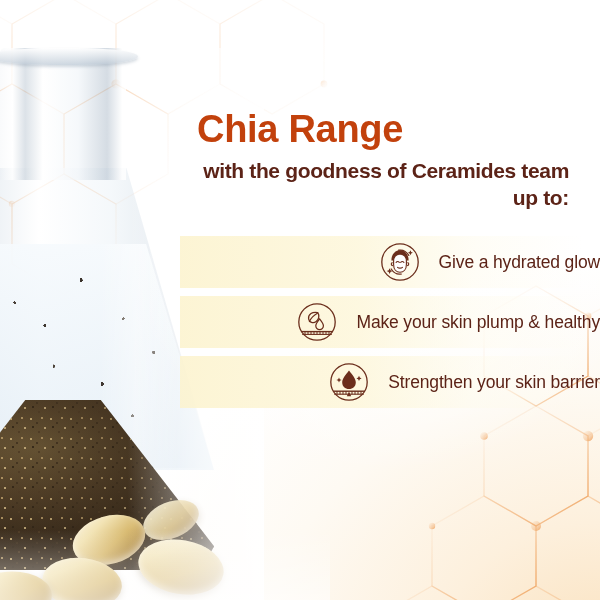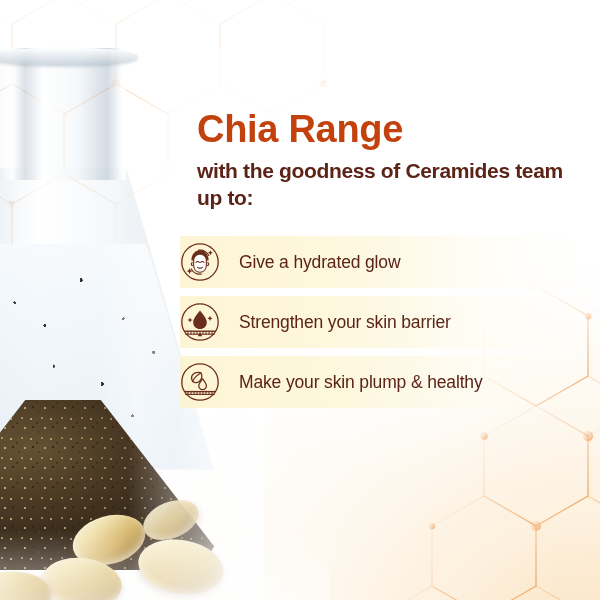--- a/index.html
+++ b/index.html
@@ -211,40 +211,43 @@
     color: #c2410c;
   }
   .subhead {
     margin: 9px 0 0 0;
     font-size: 21px;
     font-weight: bold;
     line-height: 1.30;
     letter-spacing: -0.35px;
     color: #5C2317;
     max-width: 372px;
+    text-align: right;
   }
 
   
   .benefits {
     position: absolute;
     left: 180px;
     top: 236px;
     width: 420px;
   }
   .benefit {
     position: relative;
     display: flex;
     align-items: center;
     height: 52px;
     margin-bottom: 8px;
+    padding-left: 12px;
     background: linear-gradient(to right,
       rgba(252,243,206,0.88) 0%,
       rgba(253,246,216,0.80) 42%,
       rgba(254,250,233,0.42) 70%,
       rgba(255,255,255,0) 96%);
+    justify-content: flex-end;
   }
   .benefit .icon-wrap {
     flex: 0 0 auto;
     width: 40px;
     height: 40px;
     display: block;
   }
   .benefit .label {
     margin-left: 19px;
     font-size: 17.5px;
@@ -354,46 +357,20 @@
           <path d="M30.4 8.2 L31.2 9.9 L32.9 10.7 L31.2 11.5 L30.4 13.2 L29.6 11.5 L27.9 10.7 L29.6 9.9 Z" fill="#6B2E1C"></path>
         </svg>
       </span>
       <span class="label">Give a hydrated glow</span>
     </div>
 
     <div class="benefit">
       <span class="icon-wrap">
         <svg width="40" height="40" viewBox="0 0 40 40">
           <circle cx="20" cy="20" r="18.2" fill="none" stroke="#6B2E1C" stroke-width="1.3"></circle>
-          <path d="M20 8.6 C23.6 13.2 26.8 17.0 26.8 20.4 C26.8 24.2 23.8 27.0 20 27.0
-                   C16.2 27.0 13.2 24.2 13.2 20.4 C13.2 17.0 16.4 13.2 20 8.6 Z" fill="#6B2E1C"></path>
-          <path d="M10.0 15.4 L10.8 17.2 L12.6 18.0 L10.8 18.8 L10.0 20.6 L9.2 18.8 L7.4 18.0 L9.2 17.2 Z" fill="#6B2E1C"></path>
-          <path d="M30.0 13.8 L30.8 15.6 L32.6 16.4 L30.8 17.2 L30.0 19.0 L29.2 17.2 L27.4 16.4 L29.2 15.6 Z" fill="#6B2E1C"></path>
-          <path d="M4.4 29.2 L35.6 29.2" stroke="#6B2E1C" stroke-width="1.4"></path>
-          <path d="M5.2 32.2 L34.8 32.2" stroke="#6B2E1C" stroke-width="1.1"></path>
-          <g stroke="#6B2E1C" stroke-width="1.0" stroke-linecap="round">
-            <path d="M8.0 29.4 L8.0 32.0"></path>
-              <path d="M11.0 29.4 L11.0 32.0"></path>
-            <path d="M14.0 29.4 L14.0 32.0"></path>
-              <path d="M17.0 29.4 L17.0 32.0"></path>
-            <path d="M23.0 29.4 L23.0 32.0"></path>
-              <path d="M26.0 29.4 L26.0 32.0"></path>
-            <path d="M29.0 29.4 L29.0 32.0"></path>
-              <path d="M32.0 29.4 L32.0 32.0"></path>
-          </g>
-          <path d="M20 29.4 L22.2 34.2 L17.8 34.2 Z" fill="#6B2E1C"></path>
-        </svg>
-      </span>
-      <span class="label">Strengthen your skin barrier</span>
-    </div>
-
-    <div class="benefit">
-      <span class="icon-wrap">
-        <svg width="40" height="40" viewBox="0 0 40 40">
-          <circle cx="20" cy="20" r="18.2" fill="none" stroke="#6B2E1C" stroke-width="1.3"></circle>
           <path d="M20.8 10.6 C15.4 9.4 11.0 12.2 11.6 16.8 C12.1 20.6 16.4 21.8 19.2 19.6
                    C22.0 17.4 22.6 13.4 20.8 10.6 Z" fill="none" stroke="#6B2E1C" stroke-width="1.25"></path>
           <path d="M20.4 11.2 C17.2 13.0 14.2 15.6 12.4 19.4" fill="none" stroke="#6B2E1C" stroke-width="1.1" stroke-linecap="round"></path>
           <path d="M22.6 17.0 C24.6 19.6 26.4 21.8 26.4 23.8 C26.4 25.9 24.7 27.5 22.6 27.5
                    C20.5 27.5 18.8 25.9 18.8 23.8 C18.8 21.8 20.6 19.6 22.6 17.0 Z" fill="none" stroke="#6B2E1C" stroke-width="1.25"></path>
           <path d="M4.4 29.6 L35.6 29.6" stroke="#6B2E1C" stroke-width="1.4"></path>
           <path d="M5.2 32.4 L34.8 32.4" stroke="#6B2E1C" stroke-width="1.1"></path>
           <g stroke="#6B2E1C" stroke-width="1.0" stroke-linecap="round">
             <path d="M8.0 29.8 L8.0 32.2"></path>
               <path d="M11.0 29.8 L11.0 32.2"></path>
@@ -403,14 +380,40 @@
               <path d="M23.0 29.8 L23.0 32.2"></path>
             <path d="M26.0 29.8 L26.0 32.2"></path>
               <path d="M29.0 29.8 L29.0 32.2"></path>
             <path d="M32.0 29.8 L32.0 32.2"></path>
           </g>
         </svg>
       </span>
       <span class="label">Make your skin plump &amp; healthy</span>
     </div>
 
+    <div class="benefit">
+      <span class="icon-wrap">
+        <svg width="40" height="40" viewBox="0 0 40 40">
+          <circle cx="20" cy="20" r="18.2" fill="none" stroke="#6B2E1C" stroke-width="1.3"></circle>
+          <path d="M20 8.6 C23.6 13.2 26.8 17.0 26.8 20.4 C26.8 24.2 23.8 27.0 20 27.0
+                   C16.2 27.0 13.2 24.2 13.2 20.4 C13.2 17.0 16.4 13.2 20 8.6 Z" fill="#6B2E1C"></path>
+          <path d="M10.0 15.4 L10.8 17.2 L12.6 18.0 L10.8 18.8 L10.0 20.6 L9.2 18.8 L7.4 18.0 L9.2 17.2 Z" fill="#6B2E1C"></path>
+          <path d="M30.0 13.8 L30.8 15.6 L32.6 16.4 L30.8 17.2 L30.0 19.0 L29.2 17.2 L27.4 16.4 L29.2 15.6 Z" fill="#6B2E1C"></path>
+          <path d="M4.4 29.2 L35.6 29.2" stroke="#6B2E1C" stroke-width="1.4"></path>
+          <path d="M5.2 32.2 L34.8 32.2" stroke="#6B2E1C" stroke-width="1.1"></path>
+          <g stroke="#6B2E1C" stroke-width="1.0" stroke-linecap="round">
+            <path d="M8.0 29.4 L8.0 32.0"></path>
+              <path d="M11.0 29.4 L11.0 32.0"></path>
+            <path d="M14.0 29.4 L14.0 32.0"></path>
+              <path d="M17.0 29.4 L17.0 32.0"></path>
+            <path d="M23.0 29.4 L23.0 32.0"></path>
+              <path d="M26.0 29.4 L26.0 32.0"></path>
+            <path d="M29.0 29.4 L29.0 32.0"></path>
+              <path d="M32.0 29.4 L32.0 32.0"></path>
+          </g>
+          <path d="M20 29.4 L22.2 34.2 L17.8 34.2 Z" fill="#6B2E1C"></path>
+        </svg>
+      </span>
+      <span class="label">Strengthen your skin barrier</span>
+    </div>
+
   </div>
 </div>
 
 </body></html>

